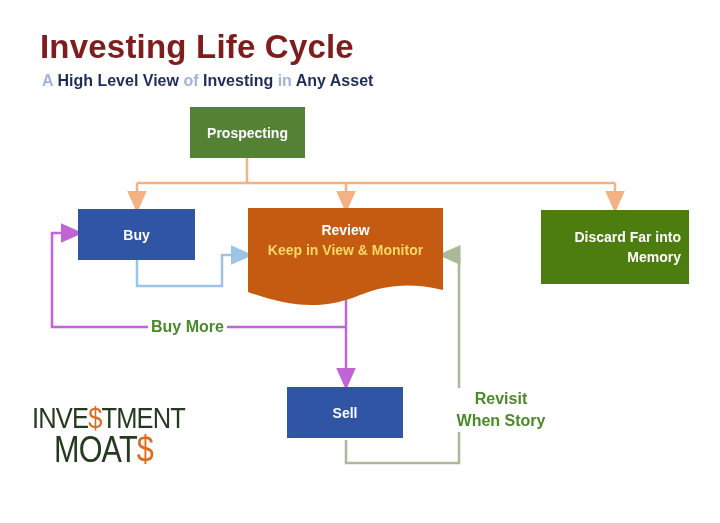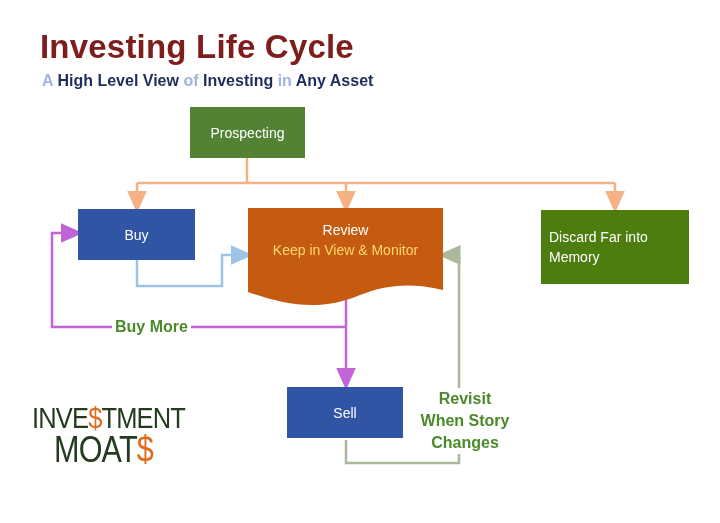--- a/index.html
+++ b/index.html
@@ -1,22 +1,22 @@
 <!DOCTYPE html>
 <html><head>
 <meta charset="utf-8">
 <style>
   html,body{margin:0;padding:0;background:#fff;}
   body{width:720px;height:523px;position:relative;overflow:hidden;font-family:"Liberation Sans",sans-serif;}
   .title{position:absolute;left:40px;top:28px;font-size:33px;font-weight:bold;color:#7f1d1d;letter-spacing:0.2px;}
   .subtitle{position:absolute;left:42px;top:72px;font-size:16px;font-weight:bold;color:#1f2d5a;}
   .subtitle .light{color:#9fb4dc;}
   svg{position:absolute;left:0;top:0;}
-  .box{position:absolute;display:flex;align-items:center;justify-content:center;text-align:left;font-weight:normal;color:#fff;font-size:14px;line-height:20px;}
-  .lbl{position:absolute;font-weight:bold;color:#4a8a2a;font-size:16px;text-align:center;line-height:22px;}
+  .box{position:absolute;display:flex;align-items:center;justify-content:center;text-align:right;font-weight:bold;color:#fff;font-size:14px;line-height:20px;}
+  .lbl{position:absolute;font-weight:bold;color:#4a8a2a;font-size:16px;text-align:center;line-height:22px;margin-left:36px;}
   .logo{position:absolute;left:32px;top:392px;color:#243b1f;font-family:"Liberation Sans Narrow","Liberation Sans",sans-serif;margin-top:11px;}
   .logo .l1{font-size:30px;letter-spacing:-1px;line-height:30px;transform:scaleX(0.85);transform-origin:left;display:block;}
   .logo .l2{font-size:36px;letter-spacing:-1px;line-height:34px;margin-left:22px;transform:scaleX(0.85);transform-origin:left;display:block;}
   .dollar{color:#e06a1b;}
 </style>
 </head>
 <body>
 
 <div class="title">Investing Life Cycle</div>
 <div class="subtitle">
@@ -72,19 +72,18 @@
   <span style="color:#ffd966;">Keep in View &amp; Monitor</span>
 </div>
 
 <div class="box" style="left:541px;top:210px;width:148px;height:74px;background:#4d7c0f;padding:0 8px;box-sizing:border-box;">Discard Far into Memory</div>
 <div class="box" style="left:287px;top:387px;width:116px;height:51px;background:#2f55a4;">Sell</div>
 
 <div class="lbl" style="left:112px;top:316px;background:#fff;padding:0 3px;">Buy More</div>
 <div class="lbl" style="left:410px;top:388px;width:110px;background:#fff;">
   <div>Revisit</div>
   <div>When Story</div>
-  <div>Changes</div>
 </div>
 
 <div class="logo">
   <span class="l1"><span>INVE</span><span class="dollar">$</span><span>TMENT</span></span>
   <span class="l2"><span>MOAT</span><span class="dollar">$</span></span>
 </div>
 
 </body></html>

